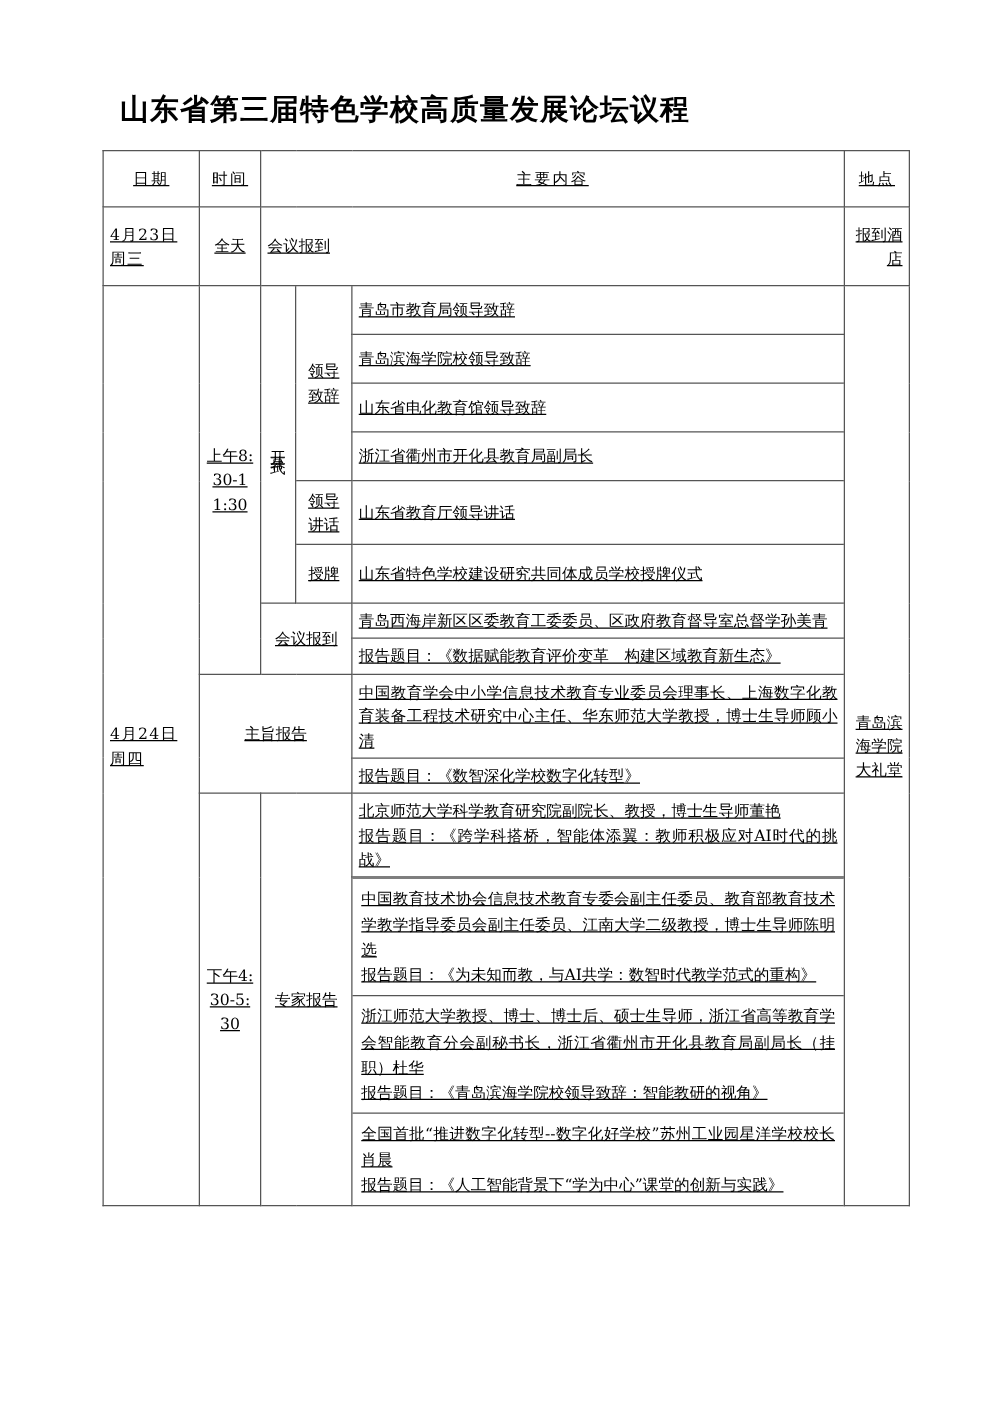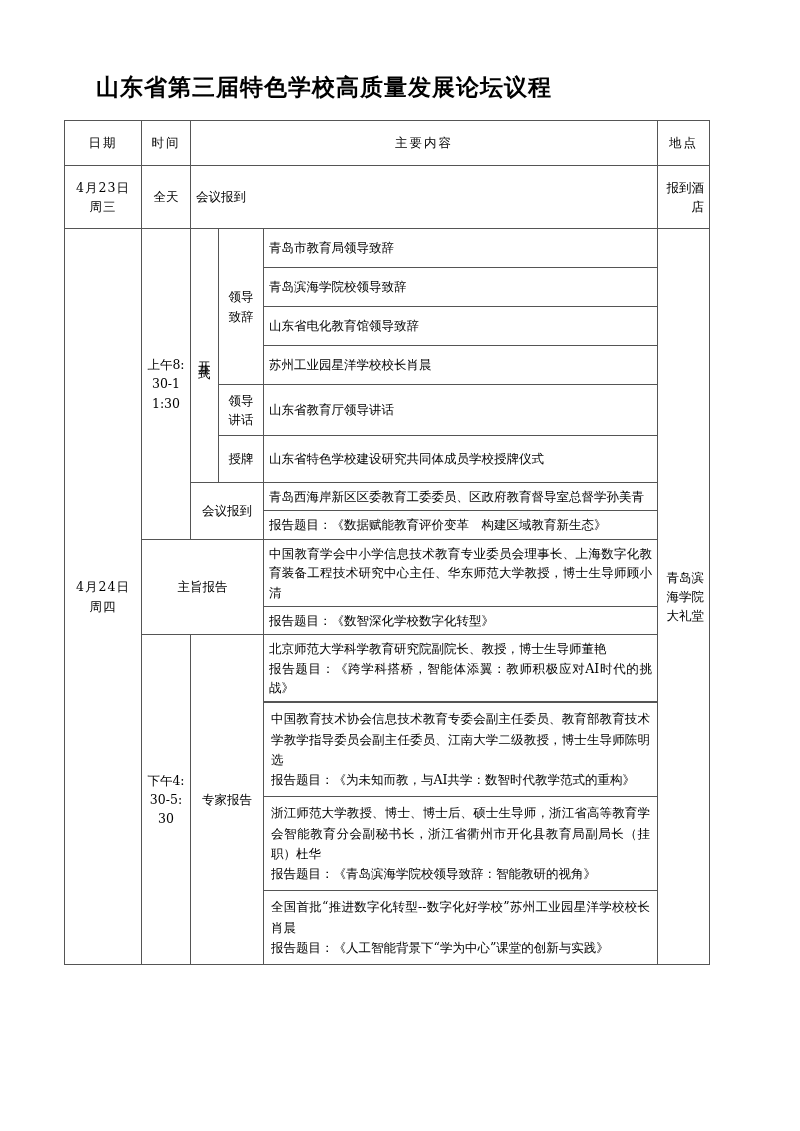--- a/index.html
+++ b/index.html
@@ -28,40 +28,41 @@
     font-weight: bold;
     letter-spacing: 1px;
     margin: 0;
     padding-top: 72px;
     padding-bottom: 17px;
     font-family: "DejaVu Serif", "Liberation Serif", serif;
   }
   table.agenda {
     border-collapse: collapse;
     width: 645px;
-    margin-left: 64px;
+    margin-left: 82px;
     table-layout: fixed;
+    text-decoration: underline;
   }
   table.agenda td, table.agenda th {
     border: 1px solid #555555;
     padding: 4px 5px;
     font-size: 12.5px;
     line-height: 1.55;
     vertical-align: middle;
     font-weight: normal;
     font-family: "DejaVu Serif", "Liberation Serif", serif;
   }
   th.hdr {
     text-align: center;
     font-weight: bold;
     font-size: 13px;
     height: 36px;
     letter-spacing: 2px;
   }
-  .c-date   { width: 77px; text-align: center; letter-spacing: 1px; }
+  .c-date   { width: 77px; letter-spacing: 1px; }
   .c-time   { width: 49px; text-align: center; }
   .c-sec    { width: 28px; text-align: center; }
   .c-sub    { width: 45px; text-align: center; }
   .c-sub-wide { text-align: center; }
   .c-venue  { width: 52px; text-align: right; }
 
   .center { text-align: left; }
   .narrow-stack {
     line-height: 1.6;
     word-break: break-all;
@@ -131,21 +132,21 @@
         <td class="c-venue venue-stack mid" rowspan="12">青岛滨海学院大礼堂</td>
       </tr>
 
       <tr>
         <td class="center row-tall">青岛滨海学院校领导致辞</td>
       </tr>
       <tr>
         <td class="center row-tall">山东省电化教育馆领导致辞</td>
       </tr>
       <tr>
-        <td class="center row-tall">苏州工业园星洋学校校长肖晨</td>
+        <td class="center row-tall">浙江省衢州市开化县教育局副局长</td>
       </tr>
 
       <tr>
         <td class="c-sub narrow-stack mid">领导讲话</td>
         <td class="center" style="height:42px">山东省教育厅领导讲话</td>
       </tr>
 
       <tr>
         <td class="c-sub mid">授牌</td>
         <td class="center" style="height:38px">山东省特色学校建设研究共同体成员学校授牌仪式</td>

